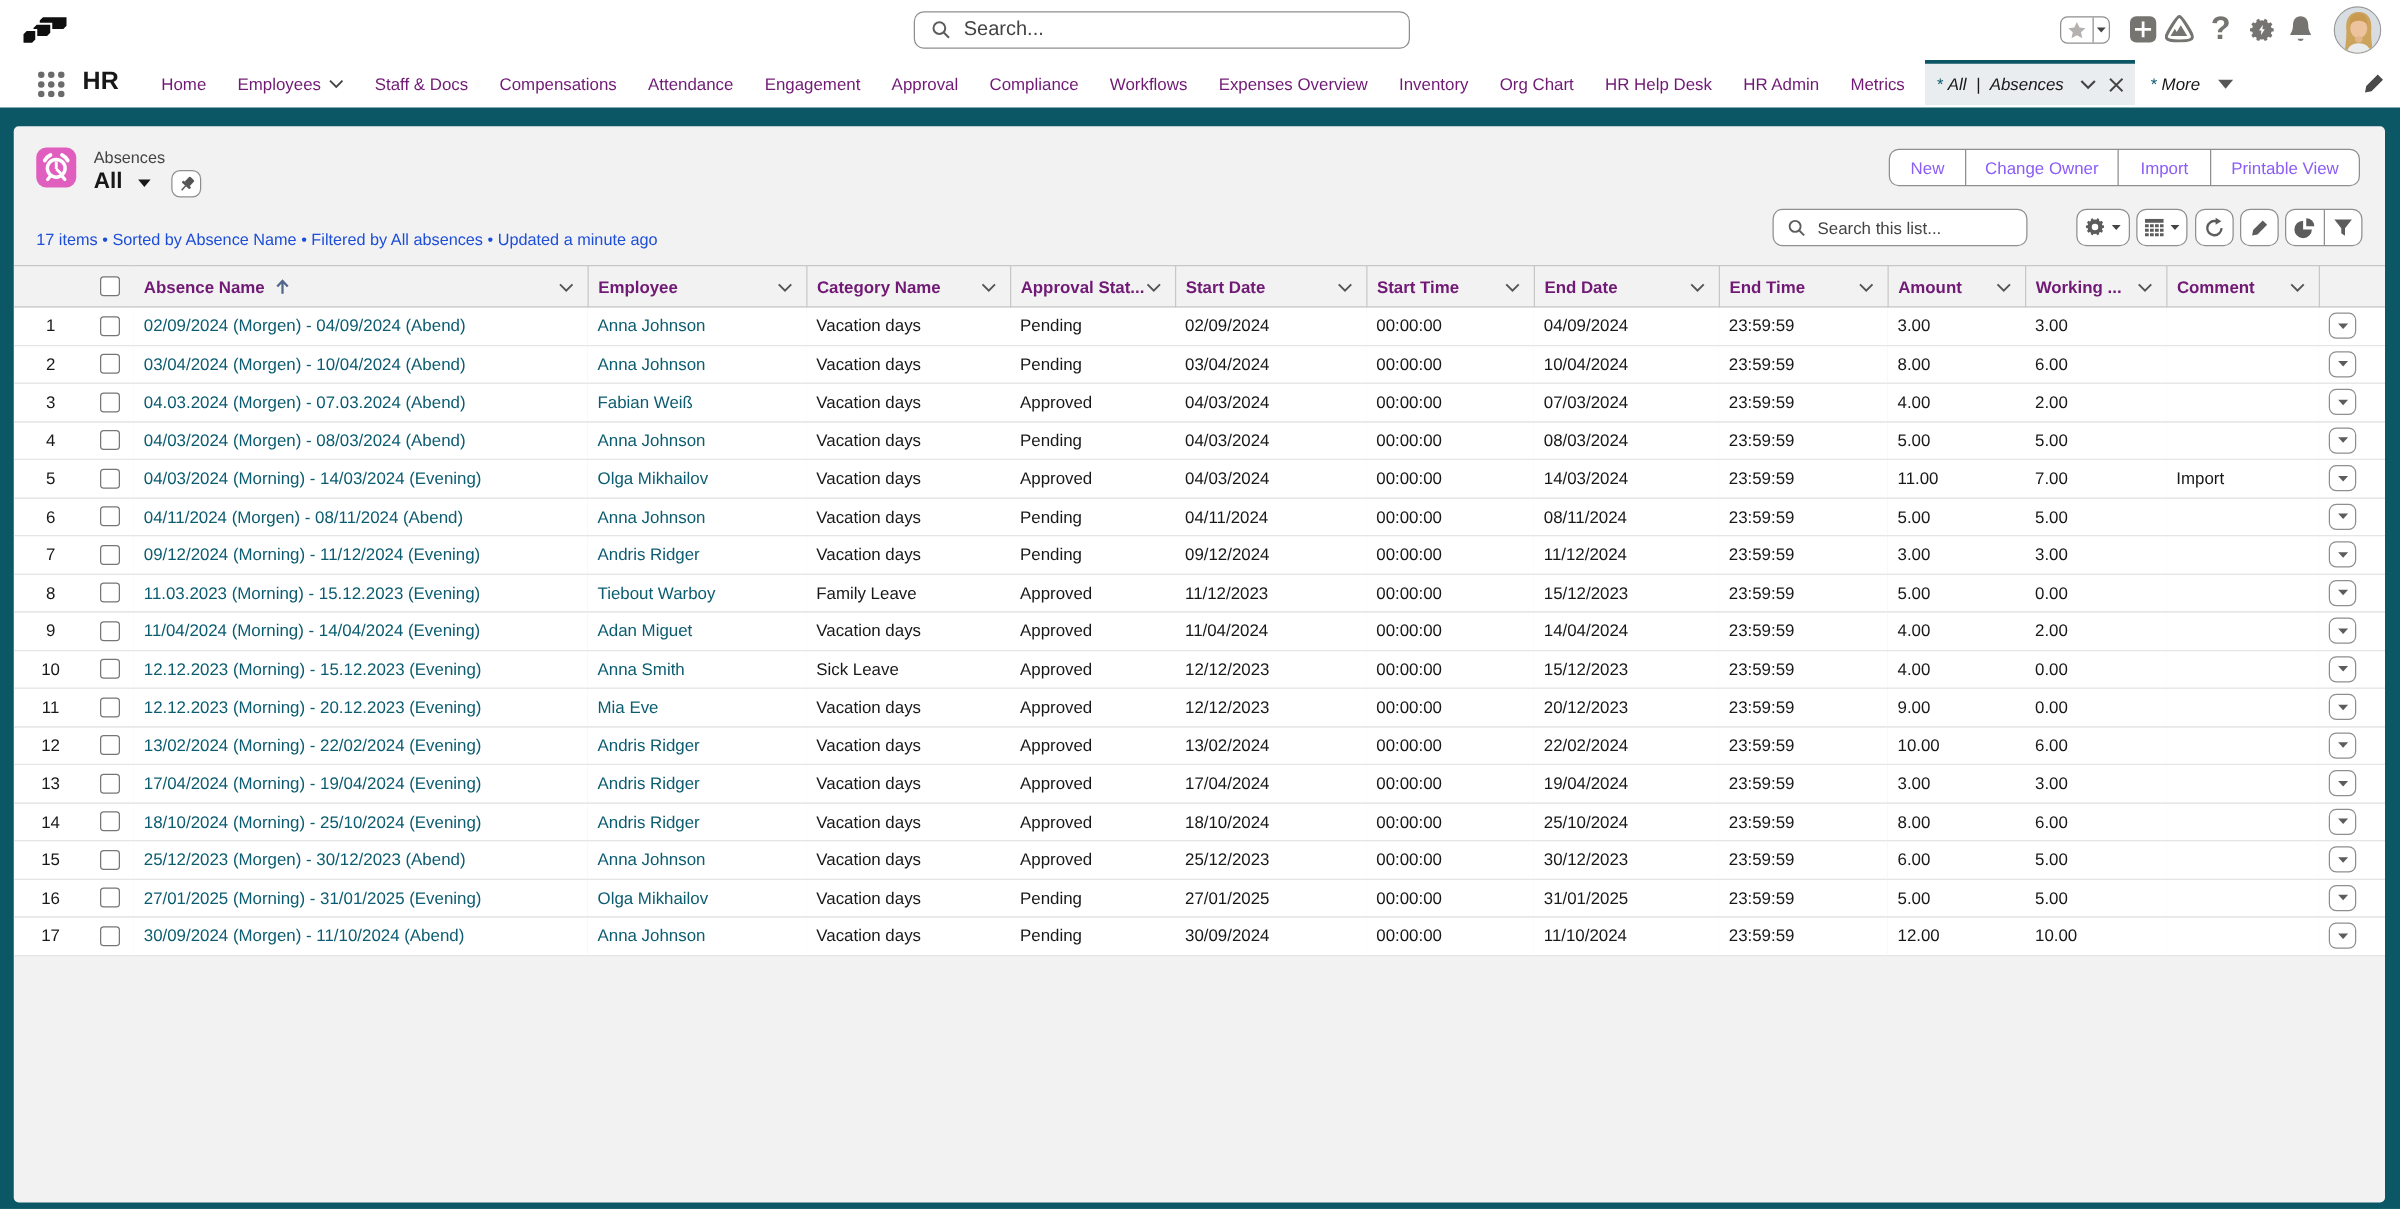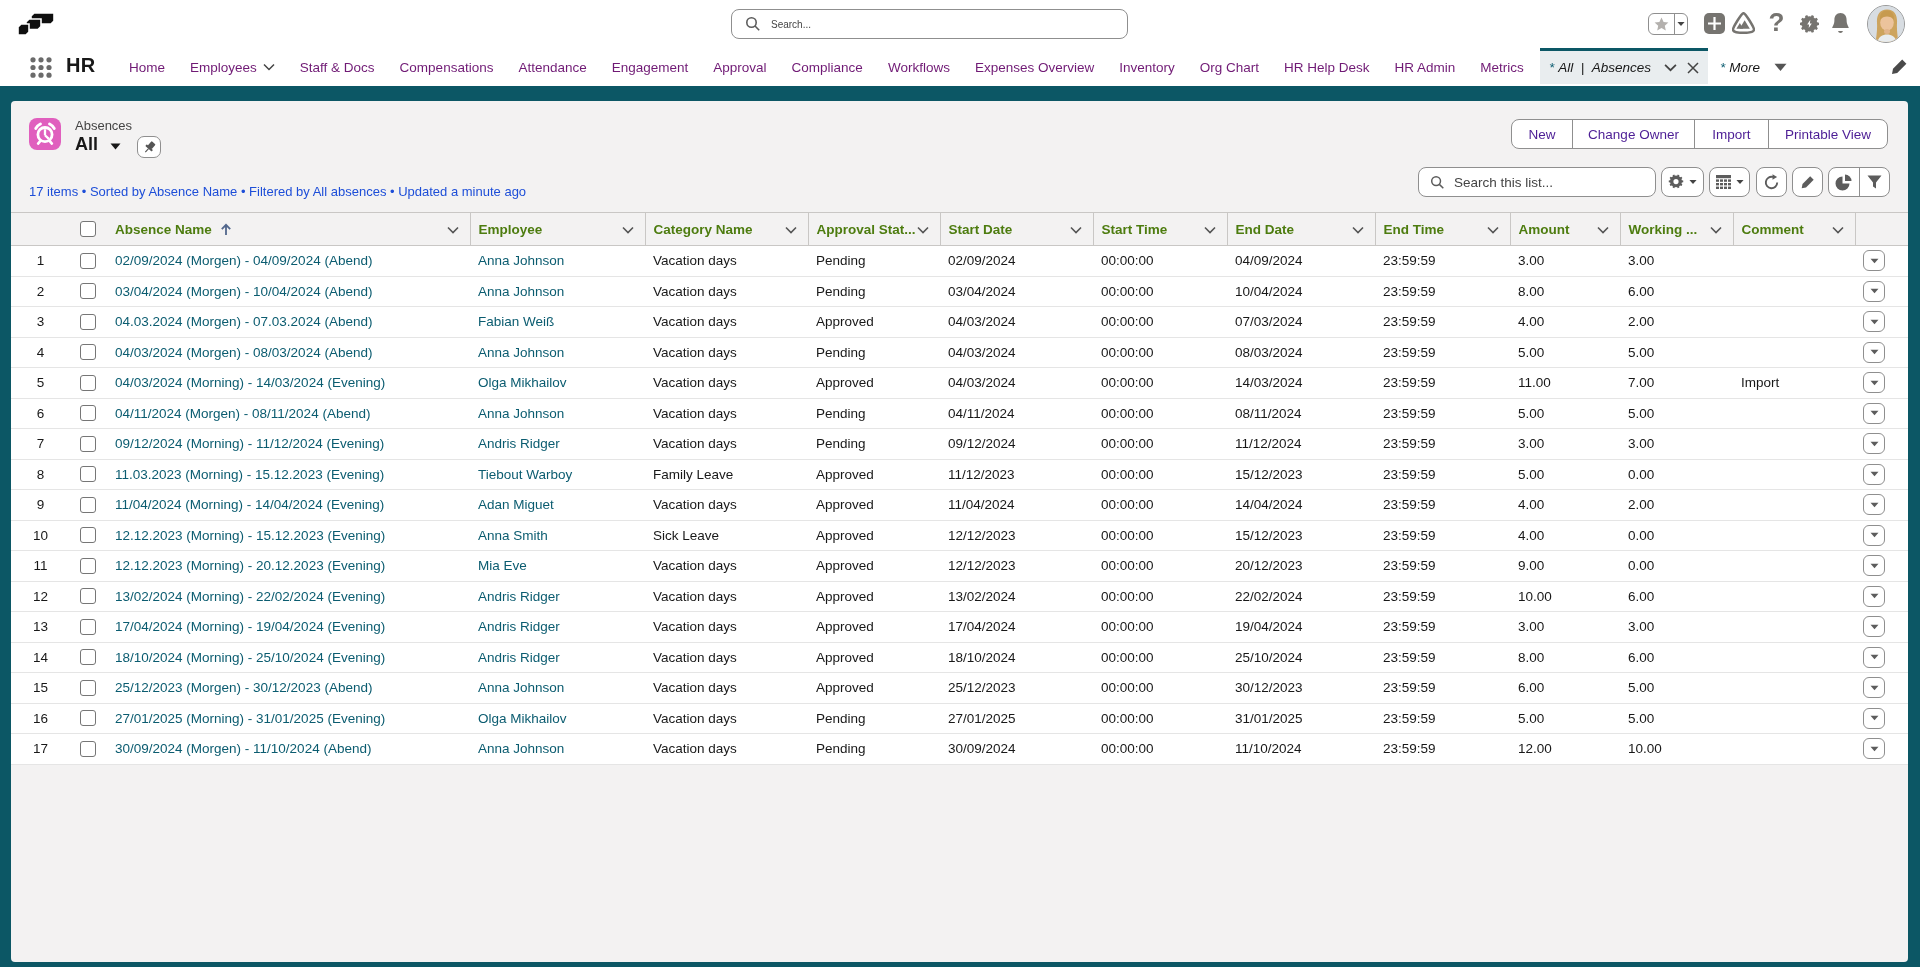--- a/index.html
+++ b/index.html
@@ -2,21 +2,21 @@
 <html><head><meta charset="utf-8"><style>
 * { margin:0; padding:0; box-sizing:border-box; }
 html,body { width:1920px; height:967px; overflow:hidden; background:#0c5765;
   font-family:"Liberation Sans", sans-serif; -webkit-font-smoothing:antialiased; }
 .abs { position:absolute; }
 
 
 #top { position:absolute; left:0; top:0; width:1920px; height:48px; background:#fff; }
 #searchbox { position:absolute; left:731px; top:9px; width:397px; height:30px; background:#fff;
   border:1px solid #8f8f8f; border-radius:8px; display:flex; align-items:center; padding-left:13px;
-  color:#444; font-size:10px; }
+  color:#444; font-size:16px; }
 #searchbox svg { margin-right:10px; }
 
 
 #nav { position:absolute; left:0; top:48px; width:1920px; height:38px; background:#fff;padding-left:36px; }
 #applauncher { position:absolute; left:30px; top:9px; }
 #appname { position:absolute; left:66px; top:6px; font-size:20px; font-weight:700; color:#181818; letter-spacing:0.2px; }
 #navitems { position:absolute; left:129px; top:0; height:38px; display:flex; align-items:center; }
 .nitem { font-size:13.5px; color:#701a75; margin-right:25px; white-space:nowrap; display:flex; align-items:center; }
 #tabactive { position:absolute; left:1540px; top:0px; width:168px; height:36px; background:#e9edef;
   border-top:3.5px solid #0c5765; display:flex; align-items:center; justify-content:center; font-size:13.5px; }
@@ -30,36 +30,36 @@
   border-radius:4px; overflow:hidden; }
 #objicon { position:absolute; left:18px; top:17px; width:32px; height:32px; border-radius:8px;
   background:#e05fbe; display:flex; align-items:center; justify-content:center; }
 #lbl1 { position:absolute; left:64px; top:17px; font-size:13px; color:#444; }
 #lbl2 { position:absolute; left:64px; top:33px; font-size:18px; font-weight:700; color:#181818; display:flex; align-items:center; }
 #pinbtn { position:absolute; left:126px; top:35px; width:24px; height:22px; border:1px solid #8f8f8f;
   border-radius:7px; background:#fff; display:flex; align-items:center; justify-content:center; }
 #meta { position:absolute; left:18px; top:83px; font-size:13px; color:#1d4ed8; }
 #btns { position:absolute; left:1500px; top:18px; height:30px; display:flex; border:1px solid #8f8f8f;
   border-radius:8px; background:#fff; overflow:hidden; }
-#btns .b { display:flex; align-items:center; justify-content:center; font-size:13.5px; color:#4c1d95;
+#btns .b { display:flex; align-items:center; justify-content:center; font-size:13.5px; color:#8b5cf6;
   border-left:1px solid #8f8f8f; height:100%; }
 #btns .b:first-child { border-left:none; }
-#listsearch { position:absolute; left:1407px; top:66px; width:238px; height:30px; border:1px solid #8f8f8f;
+#listsearch { position:absolute; left:1407px; top:66px; width:204px; height:30px; border:1px solid #8f8f8f;
   border-radius:8px; background:#fff; display:flex; align-items:center; padding-left:11px; color:#444; font-size:13.5px; }
 #listsearch svg { margin-right:9px; }
 .ibtn { position:absolute; top:66px; height:30px; background:#fff; border:1px solid #8f8f8f; border-radius:8px;
   display:flex; align-items:center; justify-content:center; }
 .ibtn .sep { width:1px; height:100%; background:#8f8f8f; }
 
 
 #tbl { position:absolute; left:0; top:111px; width:1897px; border-collapse:collapse; table-layout:fixed; }
 #tbl th, #tbl td { font-size:13.5px; overflow:hidden; white-space:nowrap; padding:0 0 0 8px; text-align:left; }
 #tbl thead tr { height:33px; background:#f3f2f2; }
 #tbl thead th { border-top:1px solid #c9c7c5; border-bottom:1px solid #c9c7c5; border-right:1px solid #c9c7c5;
-  font-weight:700; color:#4d7c0f; position:relative; }
+  font-weight:700; color:#701a75; position:relative; }
 #tbl thead th:first-child, #tbl thead th.cbx { border-right:none; }
 #tbl thead th:last-child { border-right:none; }
 #tbl tbody tr { height:30.5px; background:#fff; }
 #tbl tbody td { border-bottom:1px solid #e5e5e5; color:#181818; }
 #tbl td.num { text-align:center; padding:0 10px 0 8px; color:#181818; }
 #tbl a { color:#0b5c70; text-decoration:none; }
 .chv { position:absolute; right:11px; top:13px; }
 .sarr { margin-left:8px; vertical-align:-2px; }
 .cb { display:inline-block; width:16px; height:16px; border:1px solid #767676; border-radius:3px; background:#fff; vertical-align:middle; }
 th.cbx, td.cbx { padding-left:12px; }

